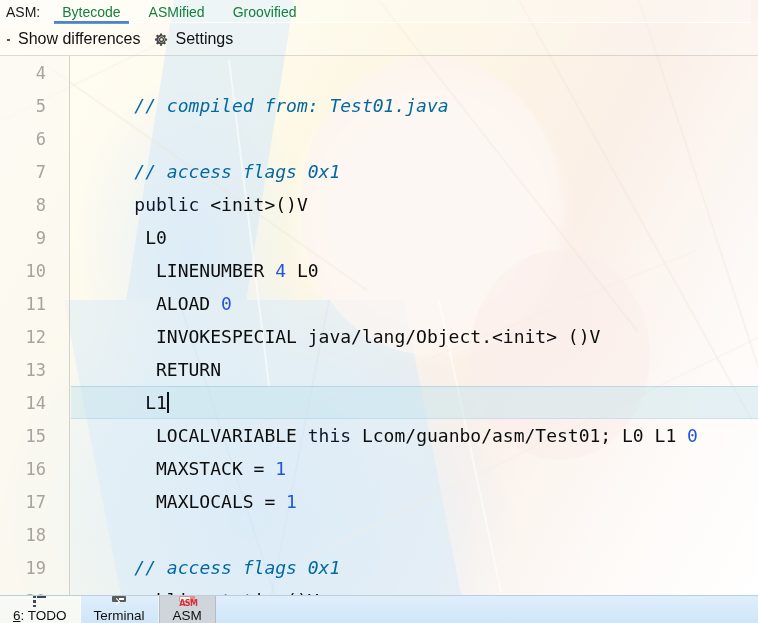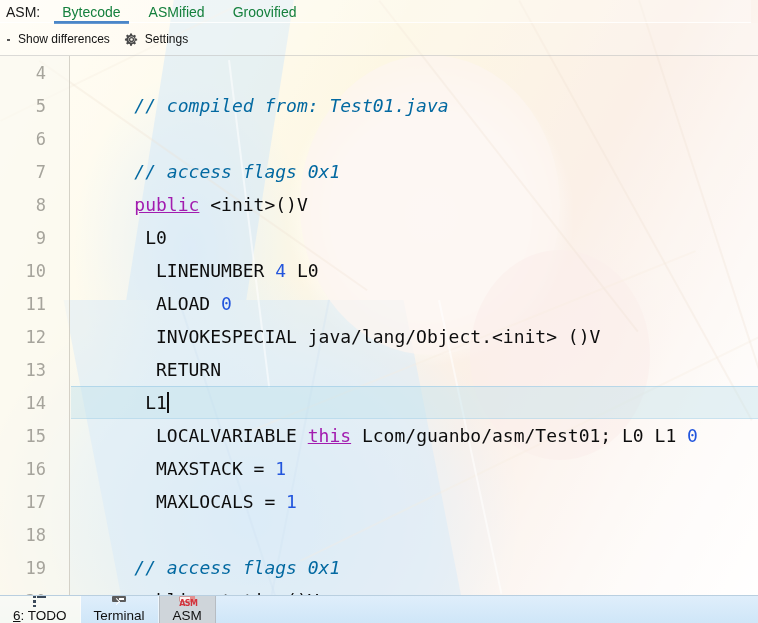--- a/index.html
+++ b/index.html
@@ -113,21 +113,21 @@
     display: flex;
     align-items: center;
     background: rgba(255,255,255,0.16);
     border-bottom: 1px solid rgba(190,190,190,0.55);
     box-sizing: border-box;
   }
   #toolbar .tb-item {
     display: flex;
     align-items: center;
     gap: 6px;
-    font-size: 12px;
+    font-size: 16px;
     color: #121212;
     padding: 2px 10px 2px 4px;
     white-space: nowrap;
     cursor: default;
   }
   #toolbar .chk {
     width: 7px; height: 11px;
     display: inline-block;
     position: relative;
     margin-left: 1px;
@@ -191,21 +191,21 @@
     font-size: 17px;
     color: #a6a49c;
     flex: 0 0 58px;
   }
   .ln-text {
     padding-left: 33px;
     font-size: 18px;
     color: #0d0d0d;
     letter-spacing: 0px;
   }
-  .tok-kw  { color: #a21caf; text-decoration: underline; }
+  .tok-kw  { color: #0f172a; }
   .tok-num { color: #2255dd; }
   .tok-cmt { color: #0369a1; font-style: italic; }
   .caret {
     display: inline-block;
     width: 0;
     border-left: 2px solid #101010;
     height: 21px;
     vertical-align: -4px;
     margin-left: 0px;
   }

